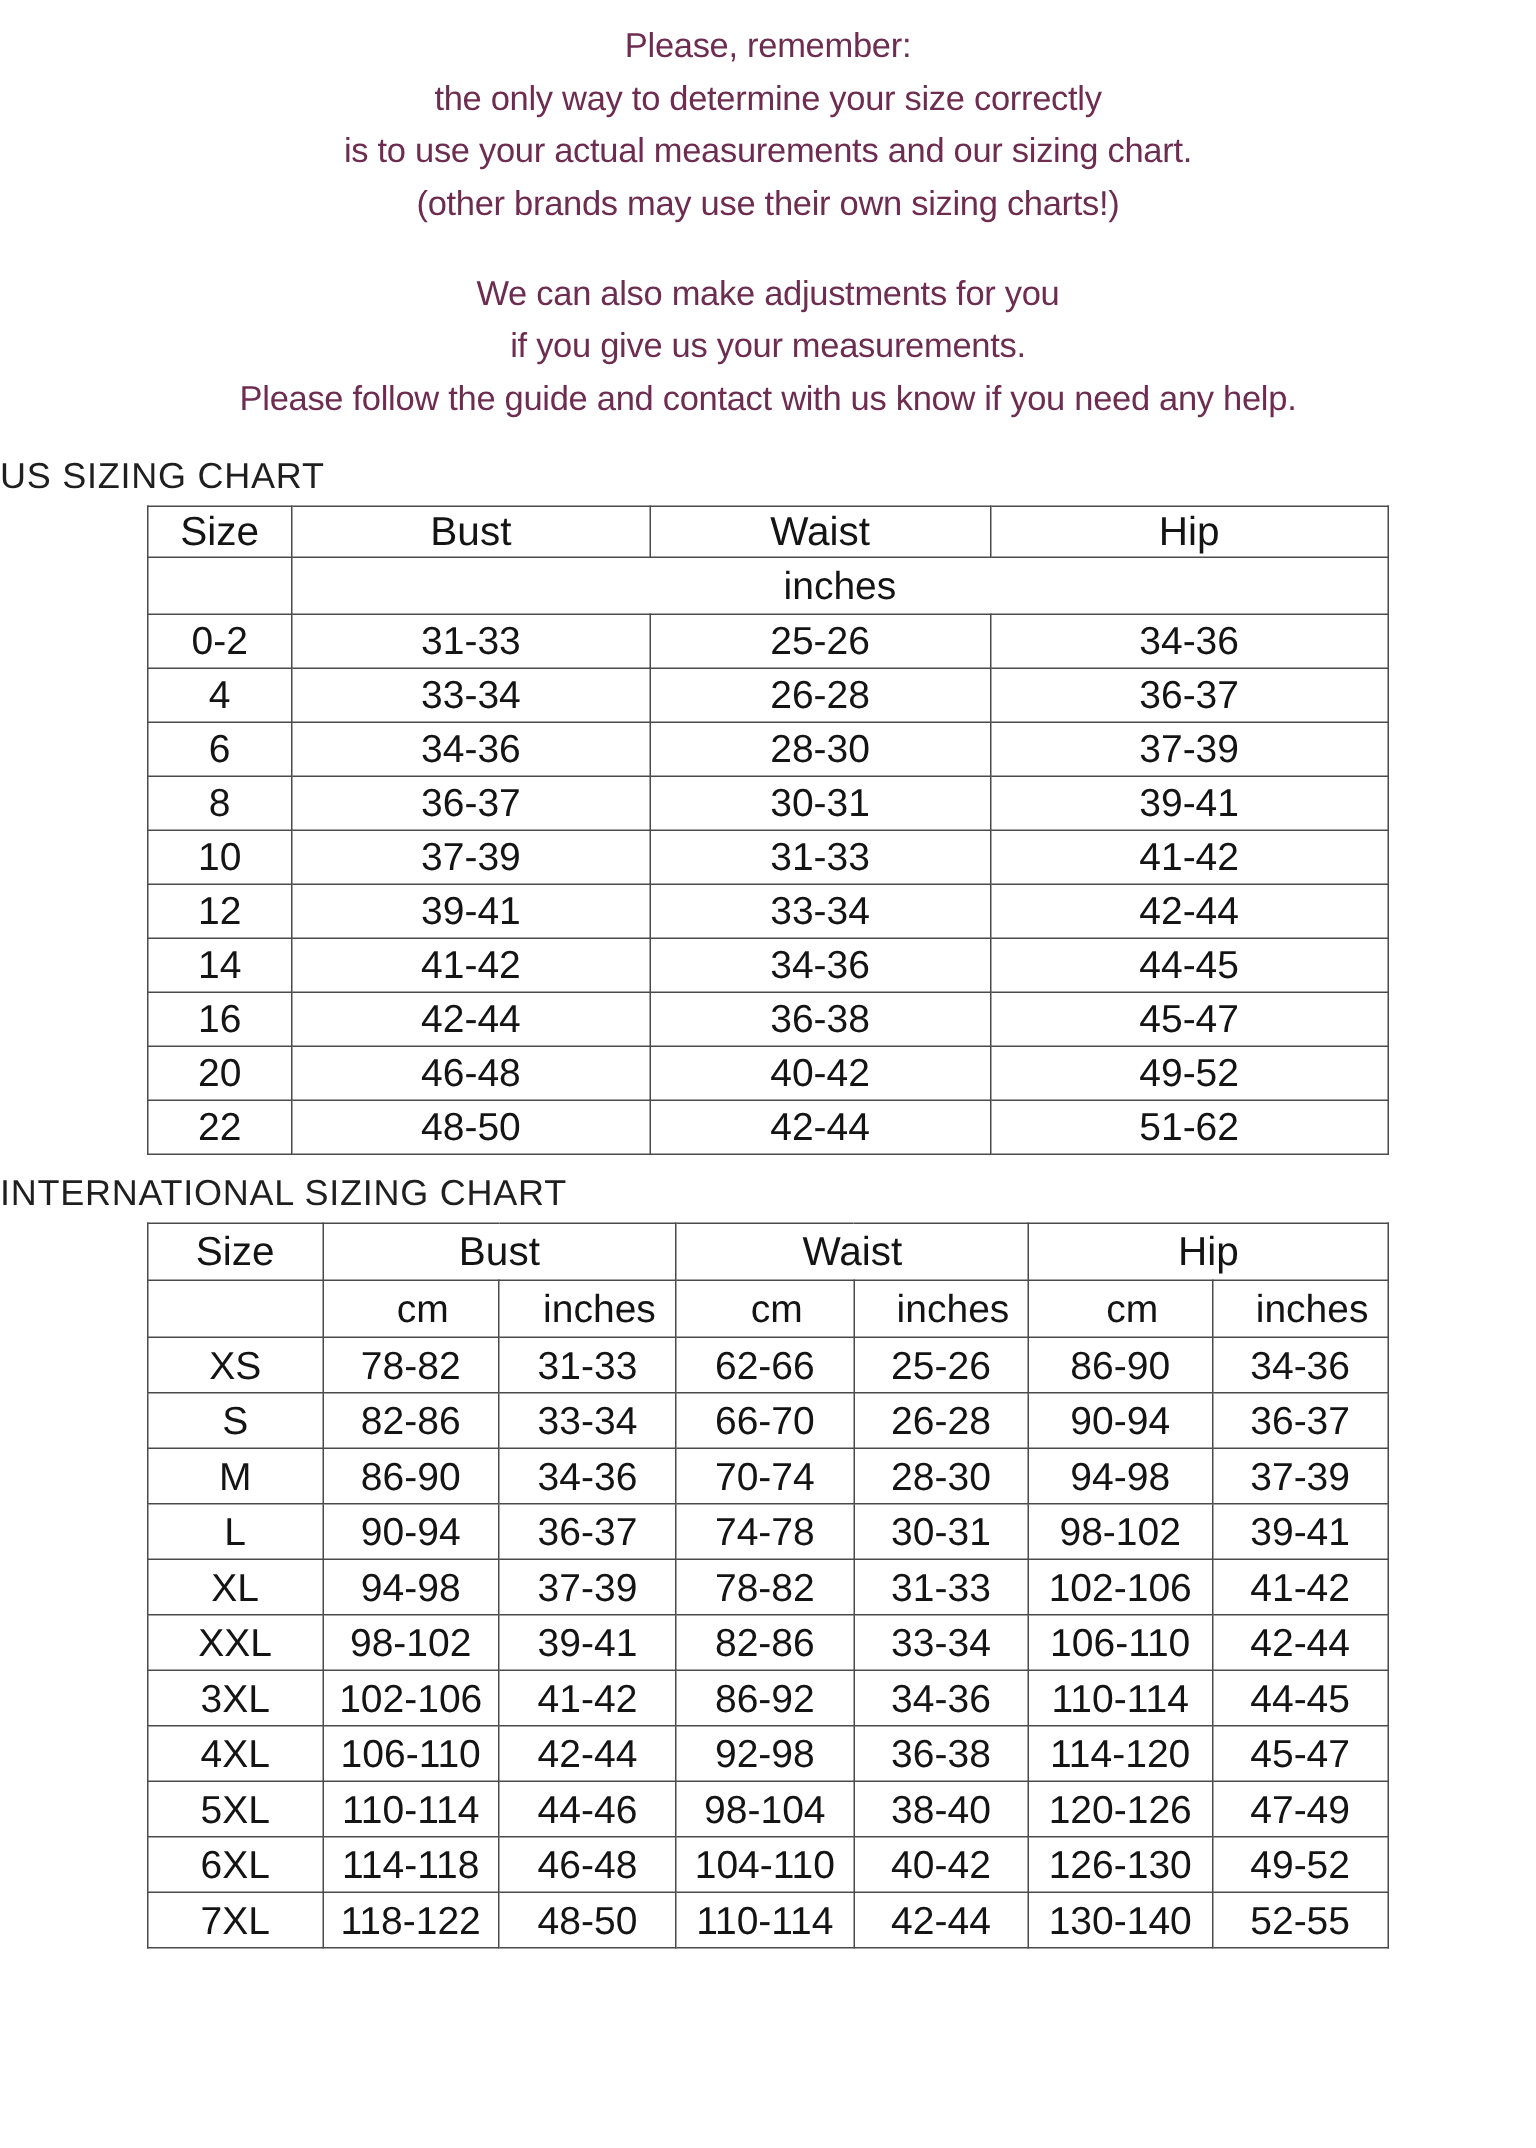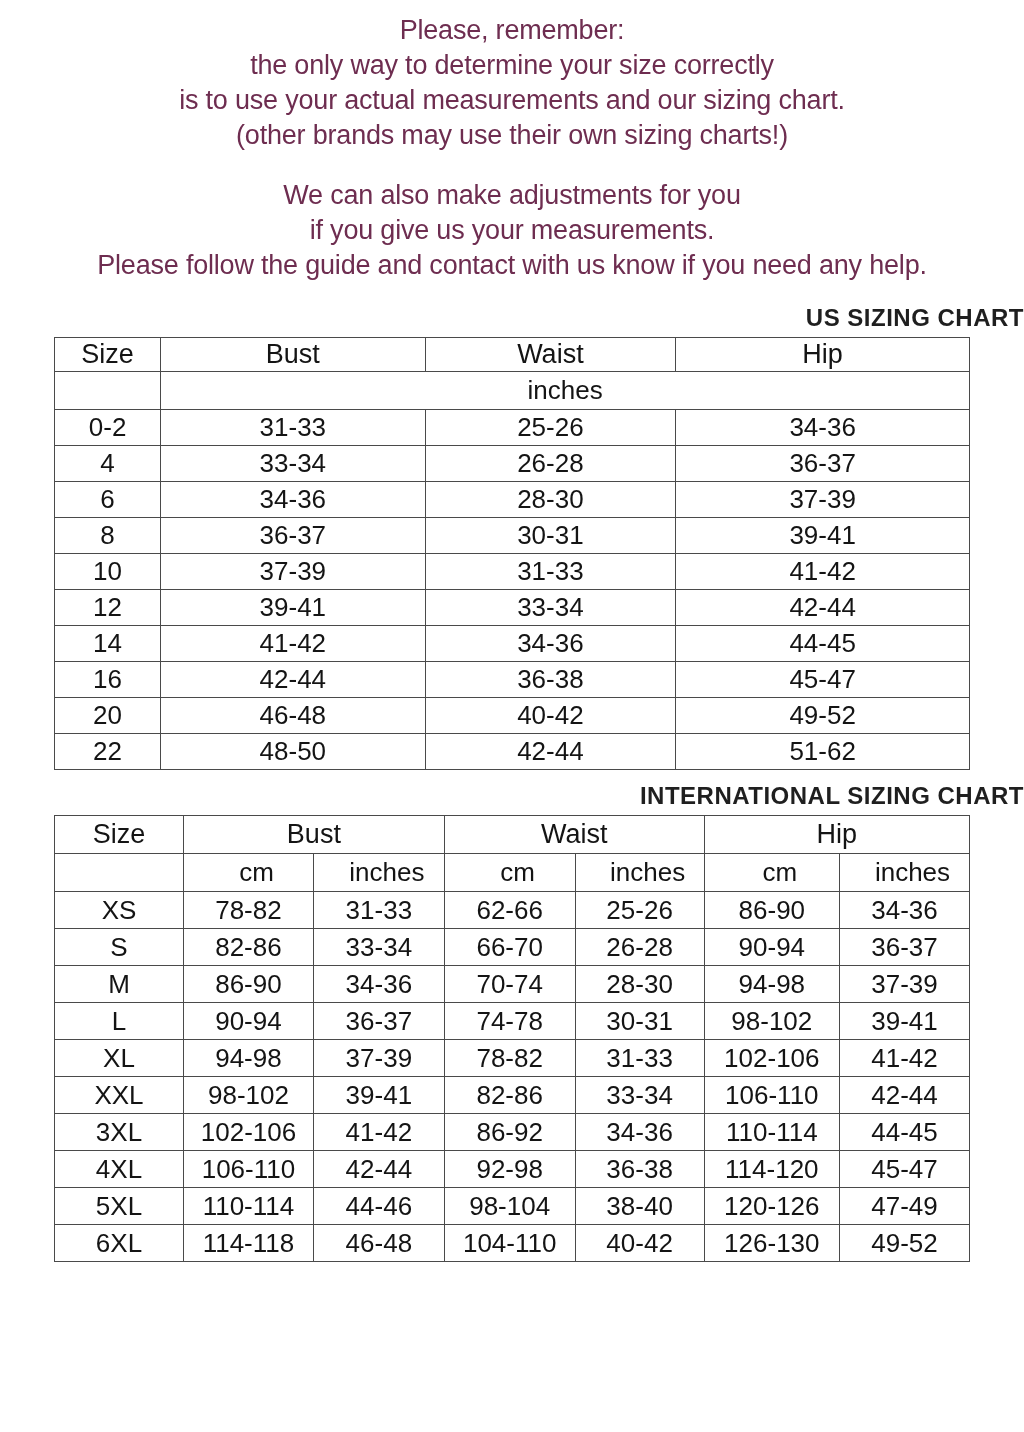--- a/index.html
+++ b/index.html
@@ -9,38 +9,38 @@
     height: 1432px;
     background: #ffffff;
     font-family: "Liberation Sans", "DejaVu Sans", sans-serif;
     font-weight: 300;
     overflow: hidden;
   }
   .intro {
     padding-top: 13px;
     text-align: center;
     color: #6e2d50;
-    font-size: 27px;
+    font-size: 23px;
     line-height: 35px;
     letter-spacing: -0.2px;
   }
   .intro-block { margin: 0; }
   .intro-gap { height: 25px; }
   .chart-title {
     margin: 21px 0 5px 0;
-    text-align: right;
+    text-align: left;
     font-size: 24px;
     line-height: 28px;
-    font-weight: 700;
+    font-weight: 400;
     letter-spacing: 0.5px;
     color: #1f1f1f;
   }
   .chart-title.intl { margin-top: 12px; }
   table.size-table {
-    width: 916px;
+    width: 828px;
     margin: 0 auto;
     border-collapse: collapse;
     table-layout: fixed;
     color: #141414;
   }
   table.size-table th,
   table.size-table td {
     border: 1.5px solid #4a4a4a;
     text-align: center;
     vertical-align: middle;
@@ -274,14 +274,23 @@
       </tr>
       <tr>
         <td>6XL</td>
         <td>114-118</td>
         <td>46-48</td>
         <td>104-110</td>
         <td>40-42</td>
         <td>126-130</td>
         <td>49-52</td>
       </tr>
+      <tr>
+        <td>7XL</td>
+        <td>118-122</td>
+        <td>48-50</td>
+        <td>110-114</td>
+        <td>42-44</td>
+        <td>130-140</td>
+        <td>52-55</td>
+      </tr>
     </tbody>
 </table>
 
 </body></html>

